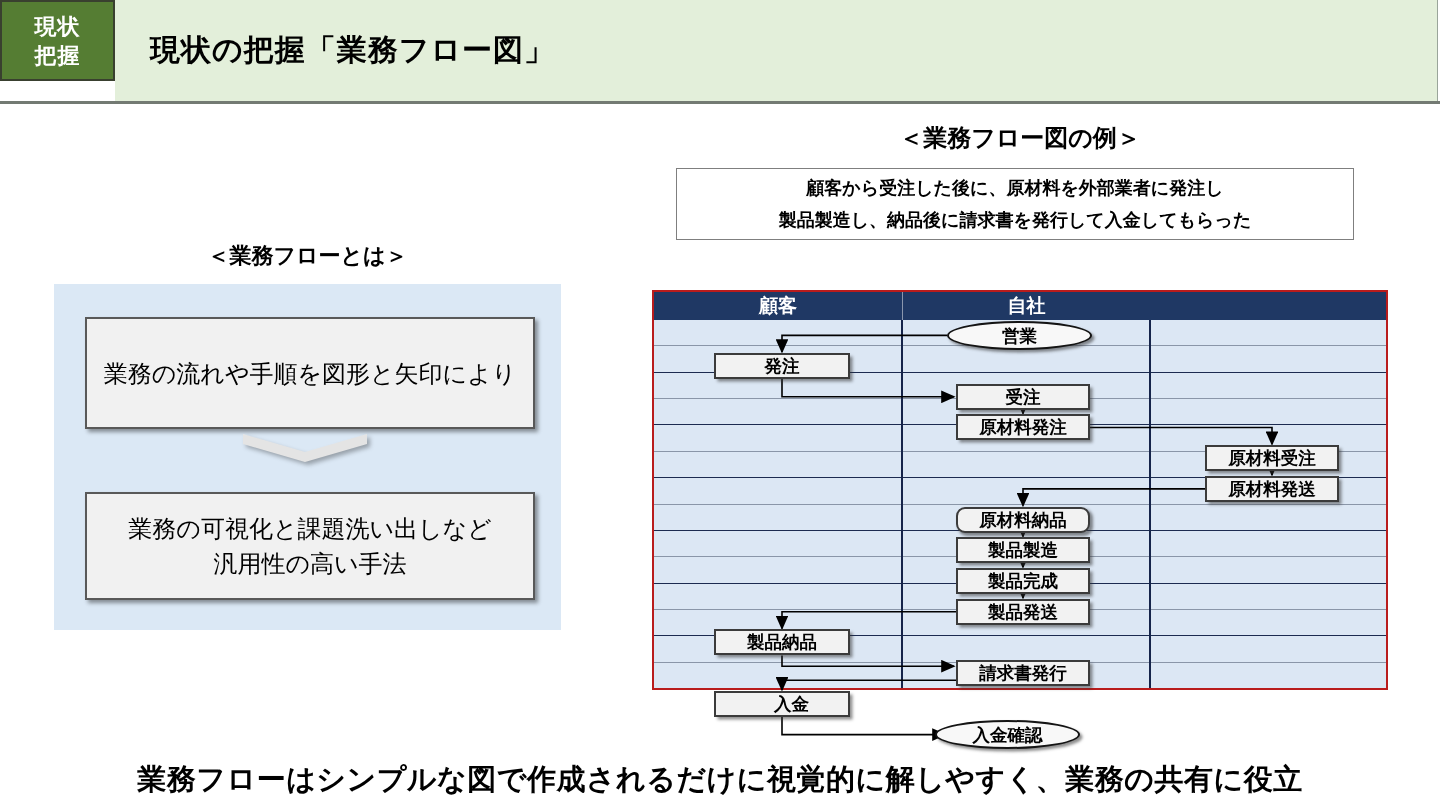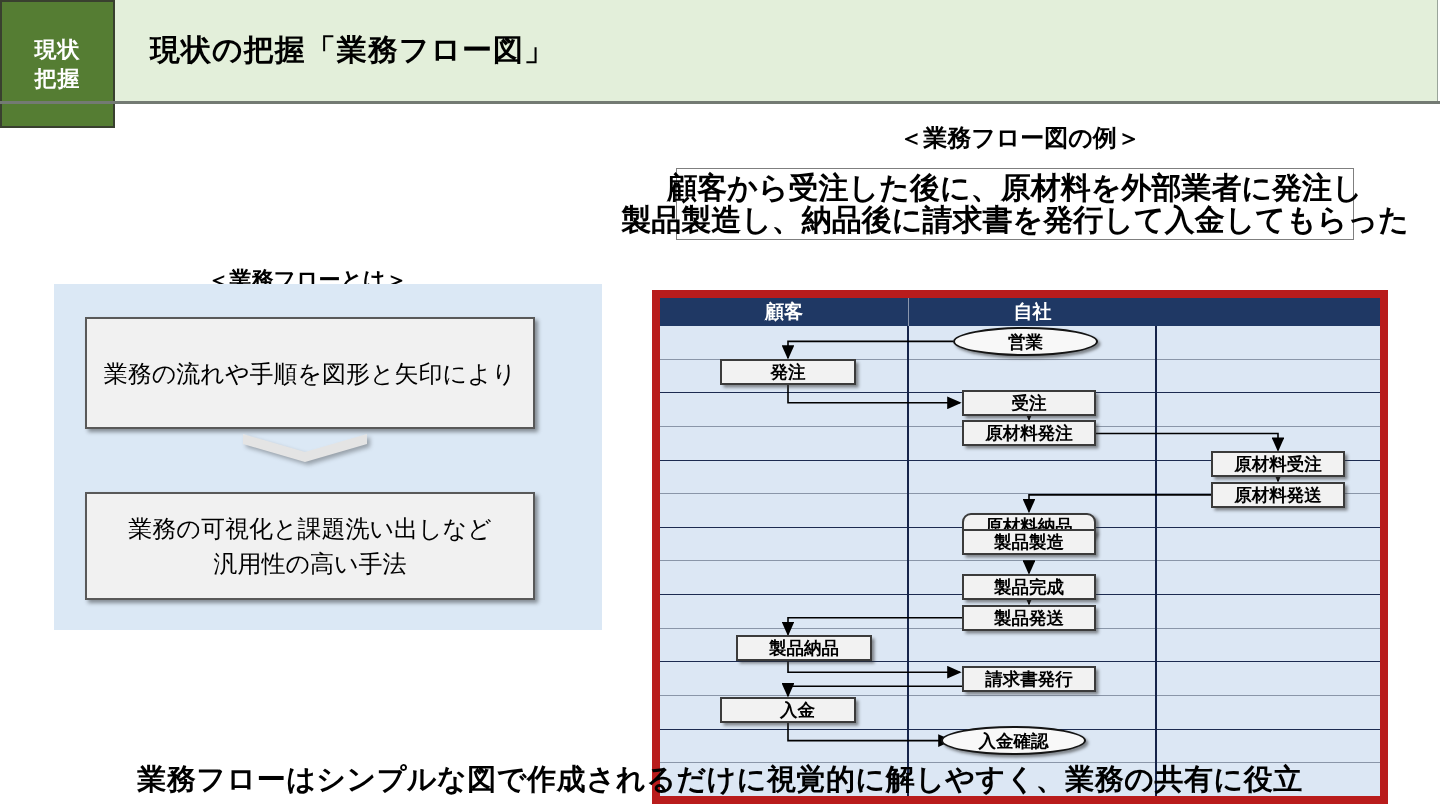--- a/index.html
+++ b/index.html
@@ -6,67 +6,66 @@
   .slide{
     position:relative; width:1440px; height:810px; overflow:hidden;
     background:#fff; font-family:"Liberation Sans","DejaVu Sans",sans-serif; color:#000;
   }
   
   .hdr-band{
     position:absolute; left:115px; top:0; width:1322px; height:101px;
     background:var(--band-green,#e3efda); border-right:1px solid #9aa59a;
   }
   .hdr-badge{
-    position:absolute; left:0; top:0; width:115px; height:128px;
+    position:absolute; left:0; top:0; width:115px; height:81px;
     background:var(--badge-green,#557d33); border:2px solid #39402f; box-sizing:border-box;
     display:flex; flex-direction:column; align-items:center; justify-content:center;
     color:#fff; font-size:22px; font-weight:bold; line-height:29px; letter-spacing:1px;
   }
   .hdr-divider{
     position:absolute; left:0; top:101px; width:1440px; height:3px; background:#737a73;
   }
   .hdr-title{
     position:absolute; left:150px; top:0; height:101px; display:flex; align-items:center;
     font-size:30px; font-weight:bold; letter-spacing:1px;
   }
   
   .example-title{
     position:absolute; left:652px; top:122px; width:736px; text-align:center;
     font-size:24px; font-weight:bold;
   }
   .example-desc{
     position:absolute; left:676px; top:168px; width:678px; height:72px; box-sizing:border-box;
     background:#fff; border:1px solid #7f7f7f;
     display:flex; flex-direction:column; align-items:center; justify-content:center;
-    font-size:30px; font-weight:600; line-height:32px; white-space:nowrap;
+    font-size:18px; font-weight:600; line-height:32px; white-space:nowrap;
   }
   
   .concept-title{
-    position:absolute; left:54px; top:265px; width:507px; text-align:center;
+    position:absolute; left:54px; top:241px; width:507px; text-align:center;
     font-size:22px; font-weight:bold;
   }
   .concept-panel{
     position:absolute; left:54px; top:284px; width:507px; height:346px;
     background:var(--panel-blue,#dbe8f5);
-    padding-left:41px;
   }
   .concept-box{
     position:absolute; left:31px; width:450px; box-sizing:border-box;
     background:#f1f1f1; border:2px solid #595959;
     box-shadow:3px 3px 4px rgba(0,0,0,0.40);
     display:flex; flex-direction:column; align-items:center; justify-content:center;
     font-size:24px; line-height:35px; text-align:center; white-space:nowrap;
   }
   .concept-box.b1{ top:33px; height:112px; }
   .concept-box.b2{ top:208px; height:108px; }
   .chevron{ position:absolute; left:189px; top:150px; filter:drop-shadow(3px 3px 2px rgba(0,0,0,0.30)); }
   
   .flow-table{
-    position:absolute; left:652px; top:290px; width:736px; height:514px; box-sizing:border-box;
-    border:8px solid #b91c1c; background:var(--row-blue,#dce7f4);text-align:center;
+    position:absolute; left:652px; top:290px; width:736px; height:400px; box-sizing:border-box;
+    border:2px solid #b91c1c; background:var(--row-blue,#dce7f4);text-align:center;
   }
   .ft-header{ position:absolute; left:0; top:0; width:100%; height:28px; display:flex;
     background:var(--navy,#1f3864); }
   .ft-header .cell{
     display:flex; align-items:center; justify-content:center;
     color:#fff; font-size:19px; font-weight:bold; box-sizing:border-box;
   }
   .ft-header .cell + .cell{ border-left:1px solid #8a96ad; }
   .c1{ width:248px; } .c2{ width:248px; } .c3{ width:236px; }
   .ft-body{ position:absolute; left:0; top:28px; right:0; bottom:0; display:flex; flex-direction:column; }
@@ -173,23 +172,23 @@
       </g>
     </svg>
 
     <div class="node ellipse" style="left:293px; top:29px;  width:145px;">営業</div>
     <div class="node" style="left:60px;  top:61px;  width:136px;">発注</div>
     <div class="node" style="left:302px; top:92px;  width:134px;">受注</div>
     <div class="node" style="left:302px; top:122px; width:134px;">原材料発注</div>
     <div class="node" style="left:551px; top:153px; width:134px;">原材料受注</div>
     <div class="node" style="left:551px; top:184px; width:134px;">原材料発送</div>
     <div class="node" style="left:302px; top:215px; width:134px;border-radius:9px;">原材料納品</div>
-    <div class="node" style="left:302px; top:231px; width:134px;">製品製造</div>
+    <div class="node" style="left:302px; top:245px; width:134px;">製品製造</div>
     <div class="node" style="left:302px; top:276px; width:134px;">製品完成</div>
     <div class="node" style="left:302px; top:307px; width:134px;">製品発送</div>
-    <div class="node" style="left:76px;  top:337px; width:136px;">製品納品</div>
+    <div class="node" style="left:60px;  top:337px; width:136px;">製品納品</div>
     <div class="node" style="left:302px; top:368px; width:134px;">請求書発行</div>
     <div class="node" style="left:60px;  top:399px; width:136px;padding-left:19px;">入金</div>
     <div class="node ellipse" style="left:281px; top:428px; width:145px;">入金確認</div>
   </div>
 
   <div class="footer">業務フローはシンプルな図で作成されるだけに視覚的に解しやすく、業務の共有に役立</div>
 </div>
 
 </body></html>

